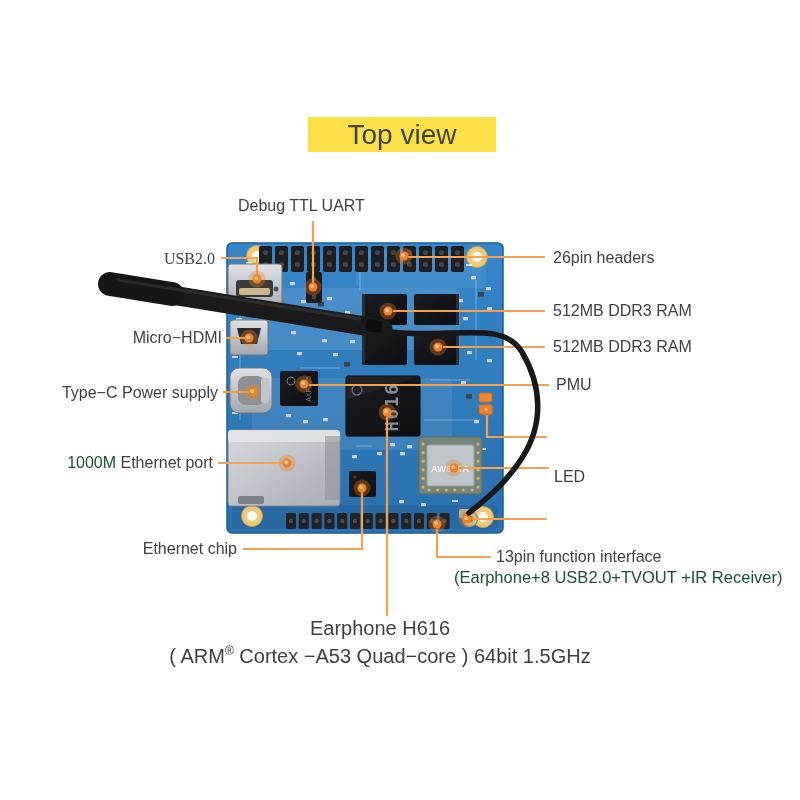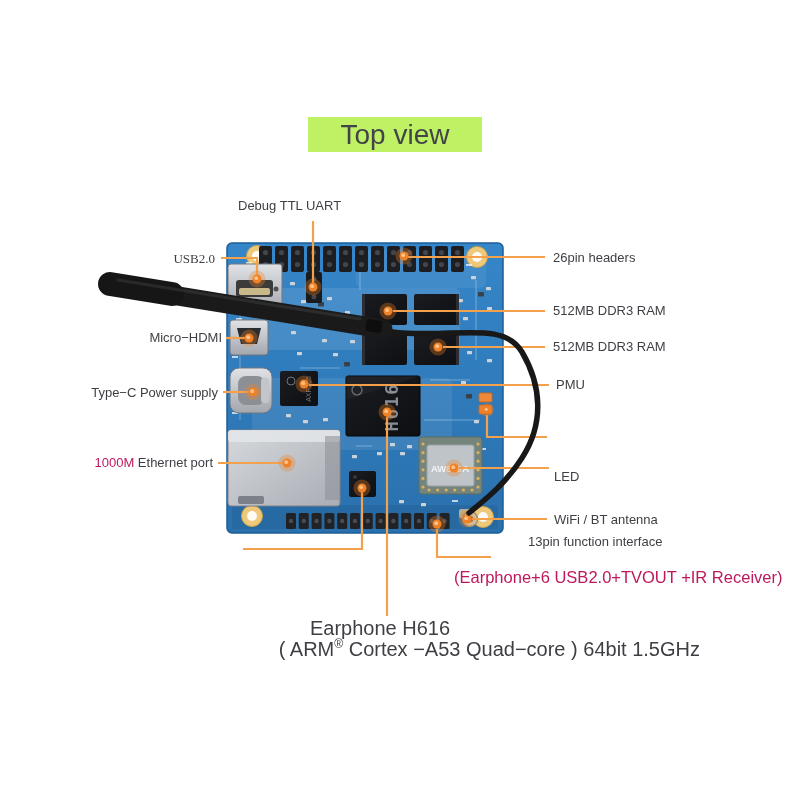--- a/index.html
+++ b/index.html
@@ -1,40 +1,40 @@
 <!DOCTYPE html>
 <html><head>
 <meta charset="utf-8">
 <style>
   html,body{margin:0;padding:0;background:#fff;}
   .stage{position:relative;width:800px;height:800px;background:#fff;overflow:hidden;
          font-family:"Liberation Sans",sans-serif;}
   .board-svg{position:absolute;left:0;top:0;}
-  .title-box{position:absolute;left:308px;top:117px;width:174px;height:35px;
-             background:#bef264;color:#43444a;font-size:28px;line-height:35px;
+  .title-box{position:absolute;left:308px;top:117px;width:188px;height:35px;
+             background:#fde047;color:#43444a;font-size:28px;line-height:35px;
              text-align:center;}
-  .lbl{position:absolute;font-size:13px;line-height:23px;color:#3e3f44;white-space:nowrap;}
-  .teal{color:#be185d;}
+  .lbl{position:absolute;font-size:16px;line-height:23px;color:#3e3f44;white-space:nowrap;}
+  .teal{color:#14532d;}
   .lb-debug{left:238px;top:194px;}
   .lb-usb2{right:585px;top:247px;font-family:Liberation Serif, serif;}
   .lb-hdmi{right:578px;top:326px;}
   .lb-typec{right:582px;top:381px;}
   .lb-ethport{right:587px;top:451px;}
   .lb-ethchip{right:563px;top:537px;}
   .lb-pin26{left:553px;top:246px;text-align:right;}
   .lb-ram1{left:553px;top:299px;}
   .lb-ram2{left:553px;top:335px;}
   .lb-pmu{left:556px;top:373px;}
   .lb-led{left:554px;top:425px;margin-top:40px;}
   .lb-wifi{left:556px;top:456px;}
   .lb-ant{left:554px;top:508px;}
-  .lb-pin13{left:496px;top:530px;margin-left:32px;}
+  .lb-pin13{left:496px;top:545px;}
   .lb-earphone{left:454px;top:568px;font-size:16.5px;line-height:19px;}
   .lb-soc{left:60px;top:618px;width:640px;text-align:center;font-size:20px;line-height:20px;}
-  .lb-soc .l2{display:block;margin-top:1px;text-align:right;}
+  .lb-soc .l2{display:block;margin-top:8px;}
   .lb-soc sup{font-size:12px;line-height:0;}
 </style>
 </head>
 <body>
 
 <div class="stage">
 
   <svg class="board-svg" width="800" height="800" viewBox="0 0 800 800">
     <defs>
       <linearGradient id="gSilver" x1="0" y1="0" x2="0" y2="1">
@@ -420,28 +420,28 @@
   <div class="title-box">Top view</div>
 
   <div class="lbl lb-debug">Debug TTL UART</div>
   <div class="lbl lb-usb2">USB2.0</div>
   <div class="lbl lb-typec">Type−C Power supply</div>
   <div class="lbl lb-hdmi">Micro−HDMI</div>
   <div class="lbl lb-ethport">
     <span class="teal">1000M</span>
     <span>Ethernet port</span>
   </div>
+  <div class="lbl lb-ethchip">Ethernet chip</div>
 
   <div class="lbl lb-pin26">26pin headers</div>
   <div class="lbl lb-ram1">512MB DDR3 RAM</div>
   <div class="lbl lb-ram2">512MB DDR3 RAM</div>
   <div class="lbl lb-pmu">PMU</div>
   <div class="lbl lb-led">LED</div>
-  <div class="lbl lb-ant">WiFi / BT antenna</div>
   <div class="lbl lb-pin13">13pin function interface</div>
-  <div class="lbl lb-earphone teal">(Earphone+6 USB2.0+TVOUT +IR Receiver)</div>
+  <div class="lbl lb-earphone teal">(Earphone+8 USB2.0+TVOUT +IR Receiver)</div>
 
   <div class="lbl lb-soc">
     <span>Earphone H616</span>
     <span class="l2"><span>( ARM</span><sup>®</sup> <span>Cortex −A53 Quad−core ) 64bit 1.5GHz</span></span>
   </div>
 
 </div>
 
 </body></html>

